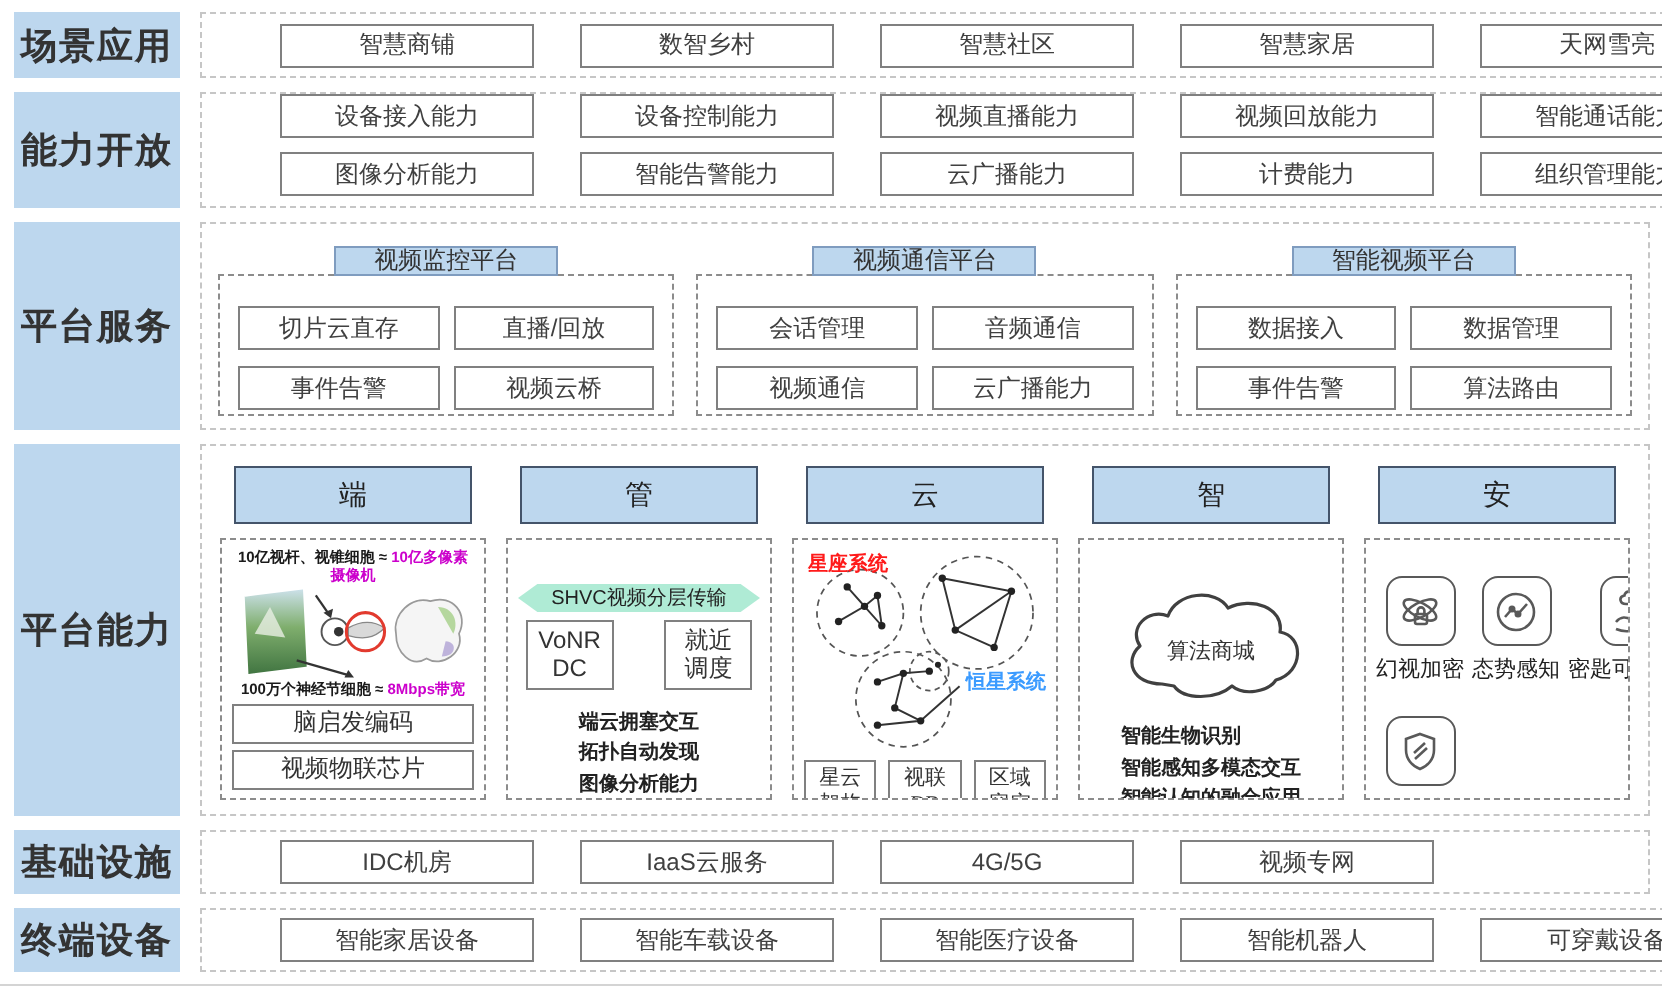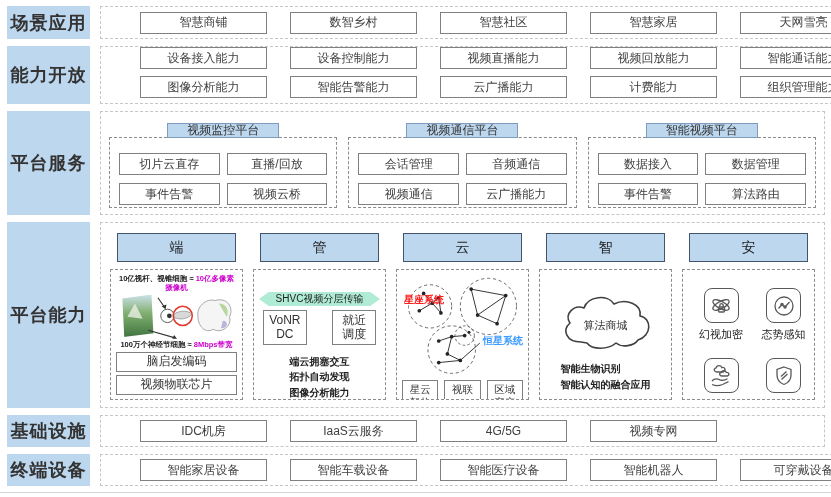--- a/index.html
+++ b/index.html
@@ -67,33 +67,33 @@
           clip-path:polygon(0 50%,8% 0,92% 0,100% 50%,92% 100%,8% 100%);
           display:flex;align-items:center;justify-content:center;font-size:10px;color:#222;}
   .guan-boxes{display:flex;gap:25px;margin-top:4px;width:94%;justify-content:space-between;}
   .guan-box{flex:1;border:1px solid var(--box-border);text-align:center;
             font-size:12px;line-height:1.2;padding:2px 0;color:#333;}
   .features{margin-top:9px;font-size:10px;font-weight:bold;color:#222;
             text-align:left;line-height:1.55;}
 
   
   .yun-graphic{position:relative;width:100%;flex:1;}
-  .yun-label-red{position:absolute;top:19px;left:2px;font-size:10px;font-weight:bold;color:var(--red-label);}
+  .yun-label-red{position:absolute;top:1px;left:2px;font-size:10px;font-weight:bold;color:var(--red-label);}
   .yun-label-blue{position:absolute;top:58%;right:0;font-size:10px;font-weight:bold;color:var(--blue-label);}
   .yun-boxes{display:flex;gap:6px;width:100%;margin-top:2px;}
   .yun-box{flex:1;border:1px solid var(--box-border);text-align:center;
            font-size:10.5px;line-height:1.3;padding:2px 0;color:#333;font-family:Liberation Serif, serif;}
 
   
   .cloud-wrap{position:relative;width:100px;height:62px;margin-top:16px;text-align:center;}
   .cloud-text{position:absolute;inset:0;display:flex;align-items:center;justify-content:center;
               font-size:11px;color:#333;padding-top:8px;}
 
   
-  .an-grid{display:grid;grid-template-columns:1fr 1fr;gap:16px 4px;padding-top:14px;width:100%;font-family:Liberation Serif, serif;}
+  .an-grid{display:grid;grid-template-columns:1fr 1fr 1fr;gap:16px 4px;padding-top:14px;width:100%;font-family:Liberation Serif, serif;}
   .an-cell{display:flex;flex-direction:column;align-items:center;gap:4px;}
   .an-icon{width:35px;height:35px;border:1.5px solid #595959;border-radius:8px;
            display:flex;align-items:center;justify-content:center;background:#fff;}
   .an-label{font-size:11px;color:#222;white-space:nowrap;}
 
   .bottom-line{position:absolute;left:0;right:0;bottom:4px;height:1px;background:#D4D4D4;}
   svg{display:block;}
 </style>
 </head>
 <body>
@@ -269,20 +269,21 @@
         <div class="pa-header">智</div>
         <div class="pa-sub">
           <div class="cloud-wrap">
             <svg width="100" height="62" viewBox="0 0 100 62">
               <path d="M25 52 C10 52 6 40 14 33 C8 24 18 14 28 18 C32 6 52 4 58 14 C70 8 86 14 84 26 C96 28 96 46 82 50 C78 56 66 58 60 53 C52 60 36 60 31 53 Z" fill="#ffffff" stroke="#404040" stroke-width="1.6" stroke-linejoin="round"></path>
             </svg>
             <div class="cloud-text">算法商城</div>
           </div>
           <div class="features">
             <div>智能生物识别</div>
+            <div>智能感知多模态交互</div>
             <div>智能认知的融合应用</div>
           </div>
         </div>
       </div>
 
       <div class="pa-col">
         <div class="pa-header">安</div>
         <div class="pa-sub">
           <div class="an-grid">
             <div class="an-cell">

